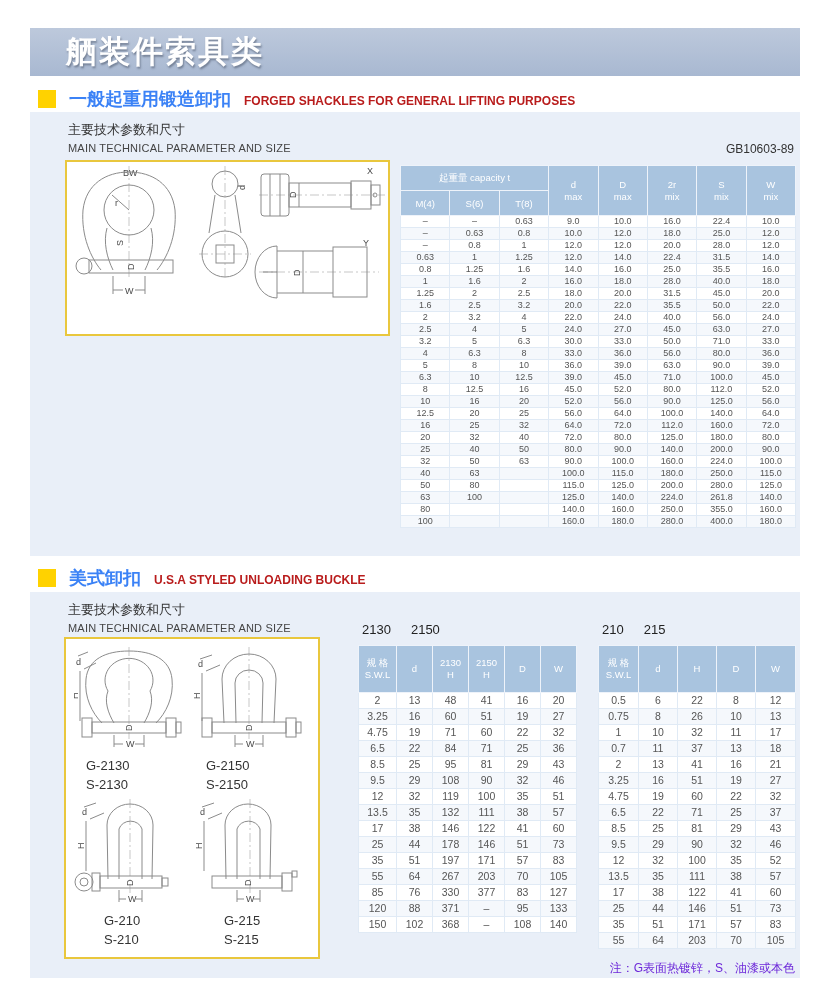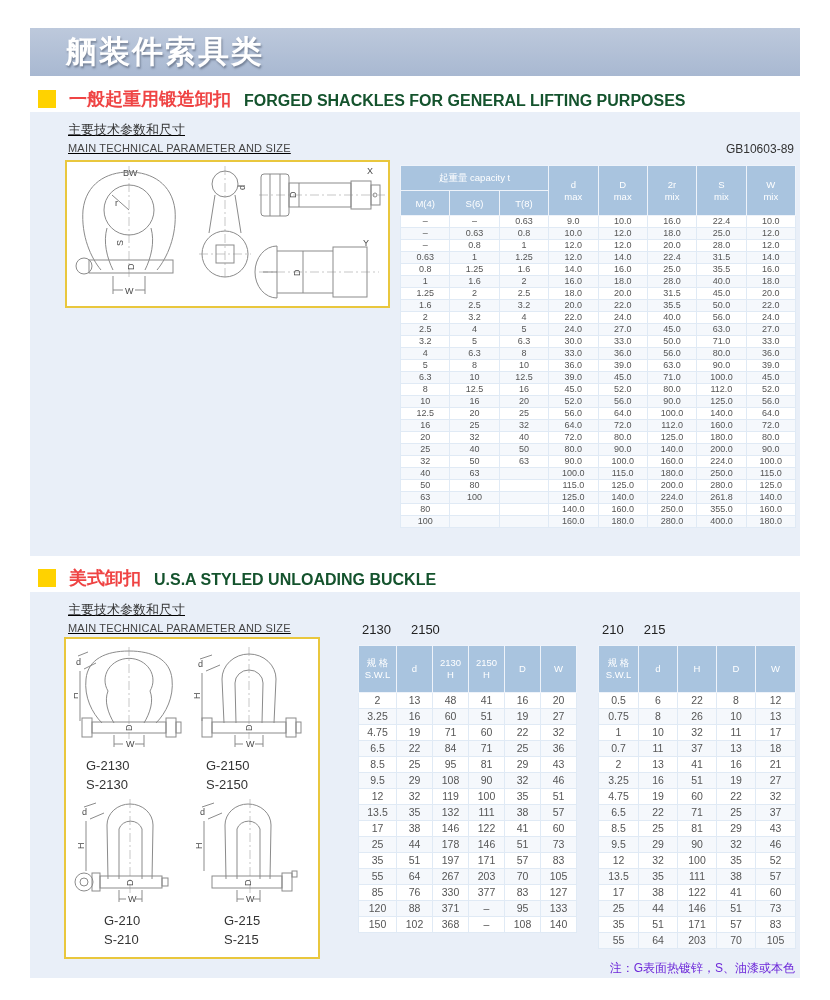--- a/index.html
+++ b/index.html
@@ -11,35 +11,35 @@
           background:linear-gradient(#bdc9dc,#a8b8d1);
           display:flex;align-items:center;padding-left:36px;box-sizing:border-box;}
   .banner-zh{font-size:31px;font-weight:bold;color:#fff;letter-spacing:2px;
              text-shadow:1px 2px 2px rgba(70,80,100,.55);}
   .banner-en{font-size:19px;font-weight:bold;color:#fff;letter-spacing:.5px;
              text-shadow:1px 1px 1px rgba(70,80,100,.5);padding-top:6px;}
 
   
   .sec-head{position:absolute;left:38px;display:flex;align-items:center;gap:13px;}
   .bullet{width:18px;height:18px;background:#FFD200;flex:0 0 auto;}
-  .h-zh{font-size:18px;font-weight:bold;color:#ef4444;}
-  .h-en{font-size:16px;font-weight:bold;color:#14532d;padding-top:3px;}
+  .h-zh{font-size:18px;font-weight:bold;color:#3b82f6;}
+  .h-en{font-size:12px;font-weight:bold;color:#b91c1c;padding-top:3px;}
 
   
   .panel{position:absolute;left:30px;width:770px;background:#e9eff8;}
   .panel1{top:112px;height:444px;}
   .panel2{top:592px;height:386px;}
-  .param{position:absolute;left:38px;top:9px;text-decoration:underline;}
+  .param{position:absolute;left:38px;top:9px;}
   .param-zh{font-size:13px;color:#333;}
   .param-en{font-size:11px;color:#444;margin-top:3px;letter-spacing:.2px;}
   .std{position:absolute;right:6px;top:30px;font-size:12px;color:#333;}
 
   
   .dbox{position:absolute;background:#fff;border:2px solid #e9c73d;box-sizing:border-box;}
-  .dbox1{left:35px;top:48px;width:325px;height:148px;}
+  .dbox1{left:35px;top:48px;width:325px;height:176px;}
   .dbox2{left:34px;top:45px;width:256px;height:322px;}
   .dbox svg path,.dbox svg rect,.dbox svg circle,.dbox svg line,.dbox svg ellipse,.dbox svg polyline
        {stroke:#8b8b8b;fill:none;stroke-width:1;}
   .dbox svg .cl{stroke:#b0b0b0;stroke-width:.7;stroke-dasharray:9 3 2 3;}
   .dbox svg text{fill:#4a4a4a;stroke:none;font-size:9px;font-family:"Liberation Sans",sans-serif;}
   .dcode{position:absolute;font-size:13px;color:#333;line-height:19px;}
 
   
   table{border-collapse:collapse;}
   th{background:#a9c4df;color:#fff;font-weight:normal;vertical-align:middle;

